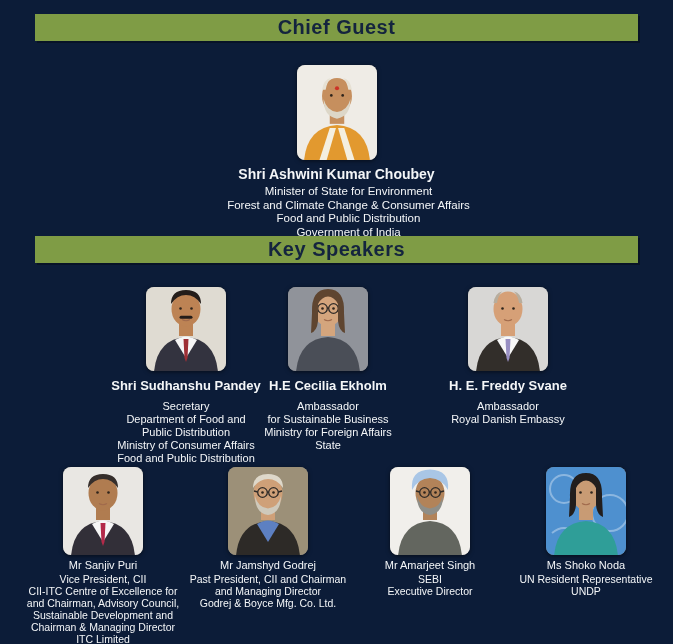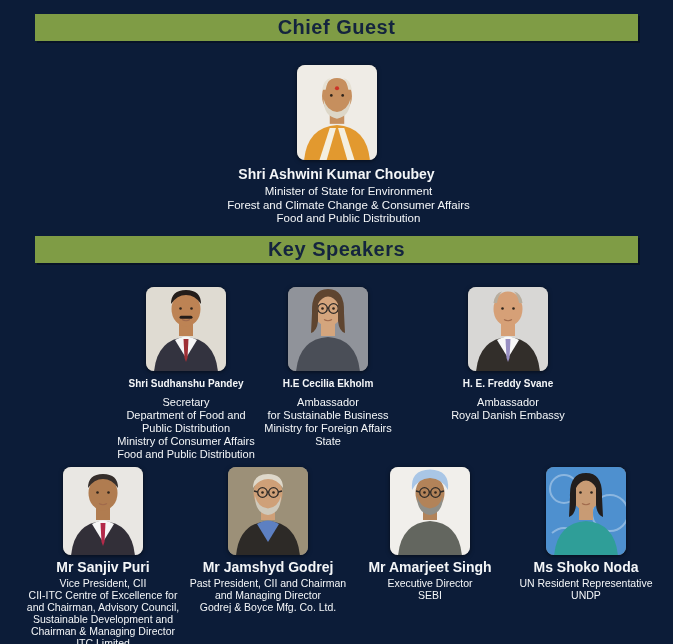--- a/index.html
+++ b/index.html
@@ -27,27 +27,27 @@
     background:#888;
   }
   .photo svg { display:block; }
   .chief-card { left:0; top:65px; width:673px; }
   .chief-card .photo { width:80px; height:95px; }
   .chief-card .name { margin-top:6px; font-size:14px; font-weight:bold; }
   .chief-card .lines { margin-top:3px; font-size:11.5px; line-height:13.5px;padding-left:24px; }
 
   .row1 { top:287px; width:220px; }
   .row1 .photo { width:80px; height:84px; }
-  .row1 .name { margin-top:7px; font-size:10px; font-weight:bold; }
+  .row1 .name { margin-top:7px; font-size:13px; font-weight:bold; }
   .row1 .lines { margin-top:7px; font-size:11px; line-height:13px; }
   #r1c1 { left:76px; } #r1c2 { left:218px; } #r1c3 { left:398px; }
 
   .row2 { top:467px; width:206px; }
   .row2 .photo { width:80px; height:88px; }
-  .row2 .name { margin-top:4px; font-size:14px; font-weight:bold; }
+  .row2 .name { margin-top:4px; font-size:11px; font-weight:normal; }
   .row2 .lines { margin-top:2px; font-size:10.5px; line-height:12px; }
   #r2c1 { left:0px; } #r2c2 { left:165px; } #r2c3 { left:327px; } #r2c4 { left:483px; }
 </style>
 </head>
 <body>
 
 <div class="stage" style="--bg: #0c1c38; --banner: #7f9c45; --bannerText: #14243e; --text: #f4f6f8;">
 
   <div class="banner" id="banner-chief">
     <span>Chief Guest</span>
@@ -68,20 +68,21 @@
           <path d="M25.5 24 Q27 14 34 12.5 Q30 17 29 24 Z" fill="#e6e1d4"></path>
           <path d="M54.5 24 Q53 14 46 12.5 Q50 17 51 24 Z" fill="#e6e1d4"></path>
           <circle cx="40" cy="22.5" r="2" fill="#cc3327"></circle>
         </svg>
       </div>
     <div class="name">Shri Ashwini Kumar Choubey</div>
     <div class="lines">
         <div>Minister of State for Environment</div>
         <div>Forest and Climate Change &amp; Consumer Affairs</div>
         <div>Food and Public Distribution</div>
+        <div>Government of India</div>
       </div>
   </div>
 
   <div class="banner" id="banner-speakers">
     <span>Key Speakers</span>
   </div>
 
   <div class="card row1" id="r1c1">
     <div class="photo">
         <svg viewBox="0 0 80 92" width="100%" height="100%" preserveAspectRatio="xMidYMax slice">
@@ -224,22 +225,22 @@
           <g fill="none" stroke="#2f2b28" stroke-width="1.3">
             <circle cx="34.5" cy="29.5" r="4.8"></circle>
             <circle cx="45.5" cy="29.5" r="4.8"></circle>
             <path d="M39.3 29 L40.7 29 M29.7 29 L26 28 M50.3 29 L54 28"></path>
           </g>
           <path d="M22 27 Q20 7 40 6.5 Q60 7 58 27 Q52 15.5 40 15 Q28 15.5 22 27 Z" fill="#a9c6e6"></path>
         </svg>
       </div>
     <div class="name">Mr Amarjeet Singh</div>
     <div class="lines">
+        <div>SEBI</div>
         <div>Executive Director</div>
-        <div>SEBI</div>
       </div>
   </div>
 
   <div class="card row2" id="r2c4">
     <div class="photo">
         <svg viewBox="0 0 80 92" width="100%" height="100%" preserveAspectRatio="xMidYMax slice">
           <rect width="80" height="92" fill="#4e90cf"></rect>
           <g fill="none" stroke="rgba(255,255,255,.35)" stroke-width="2">
             <circle cx="18" cy="26" r="14"></circle>
             <circle cx="64" cy="50" r="18"></circle>

